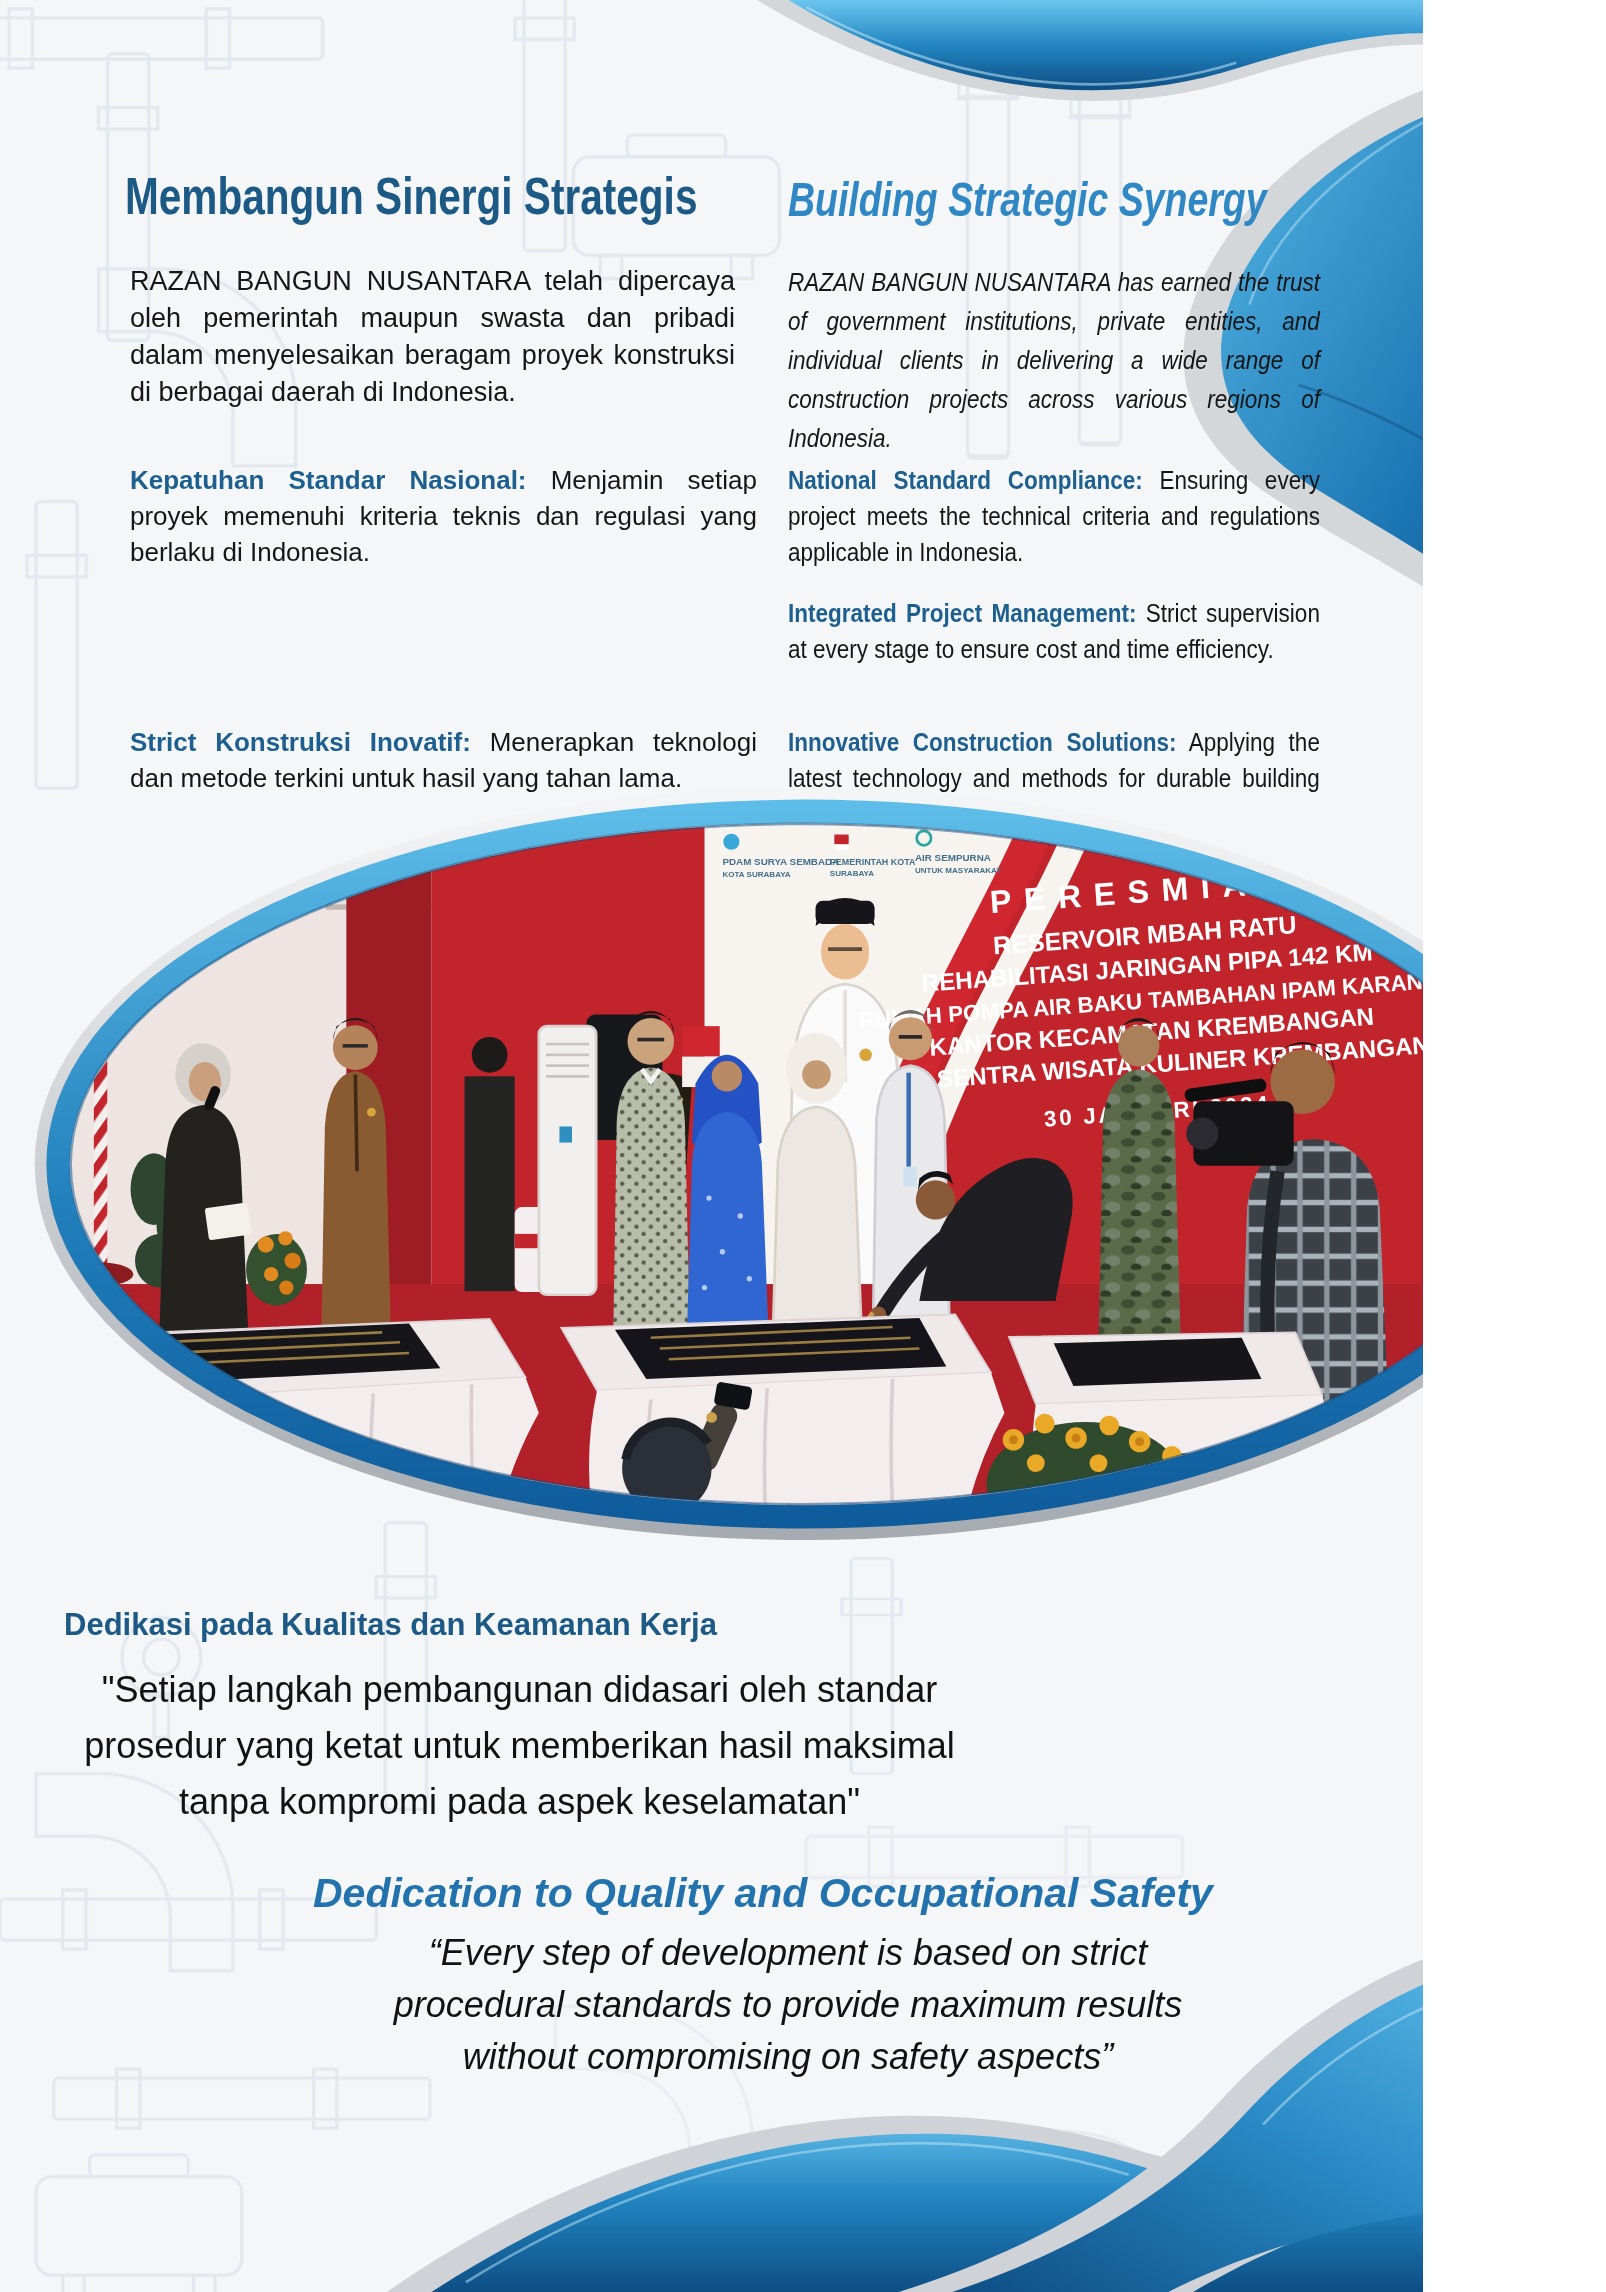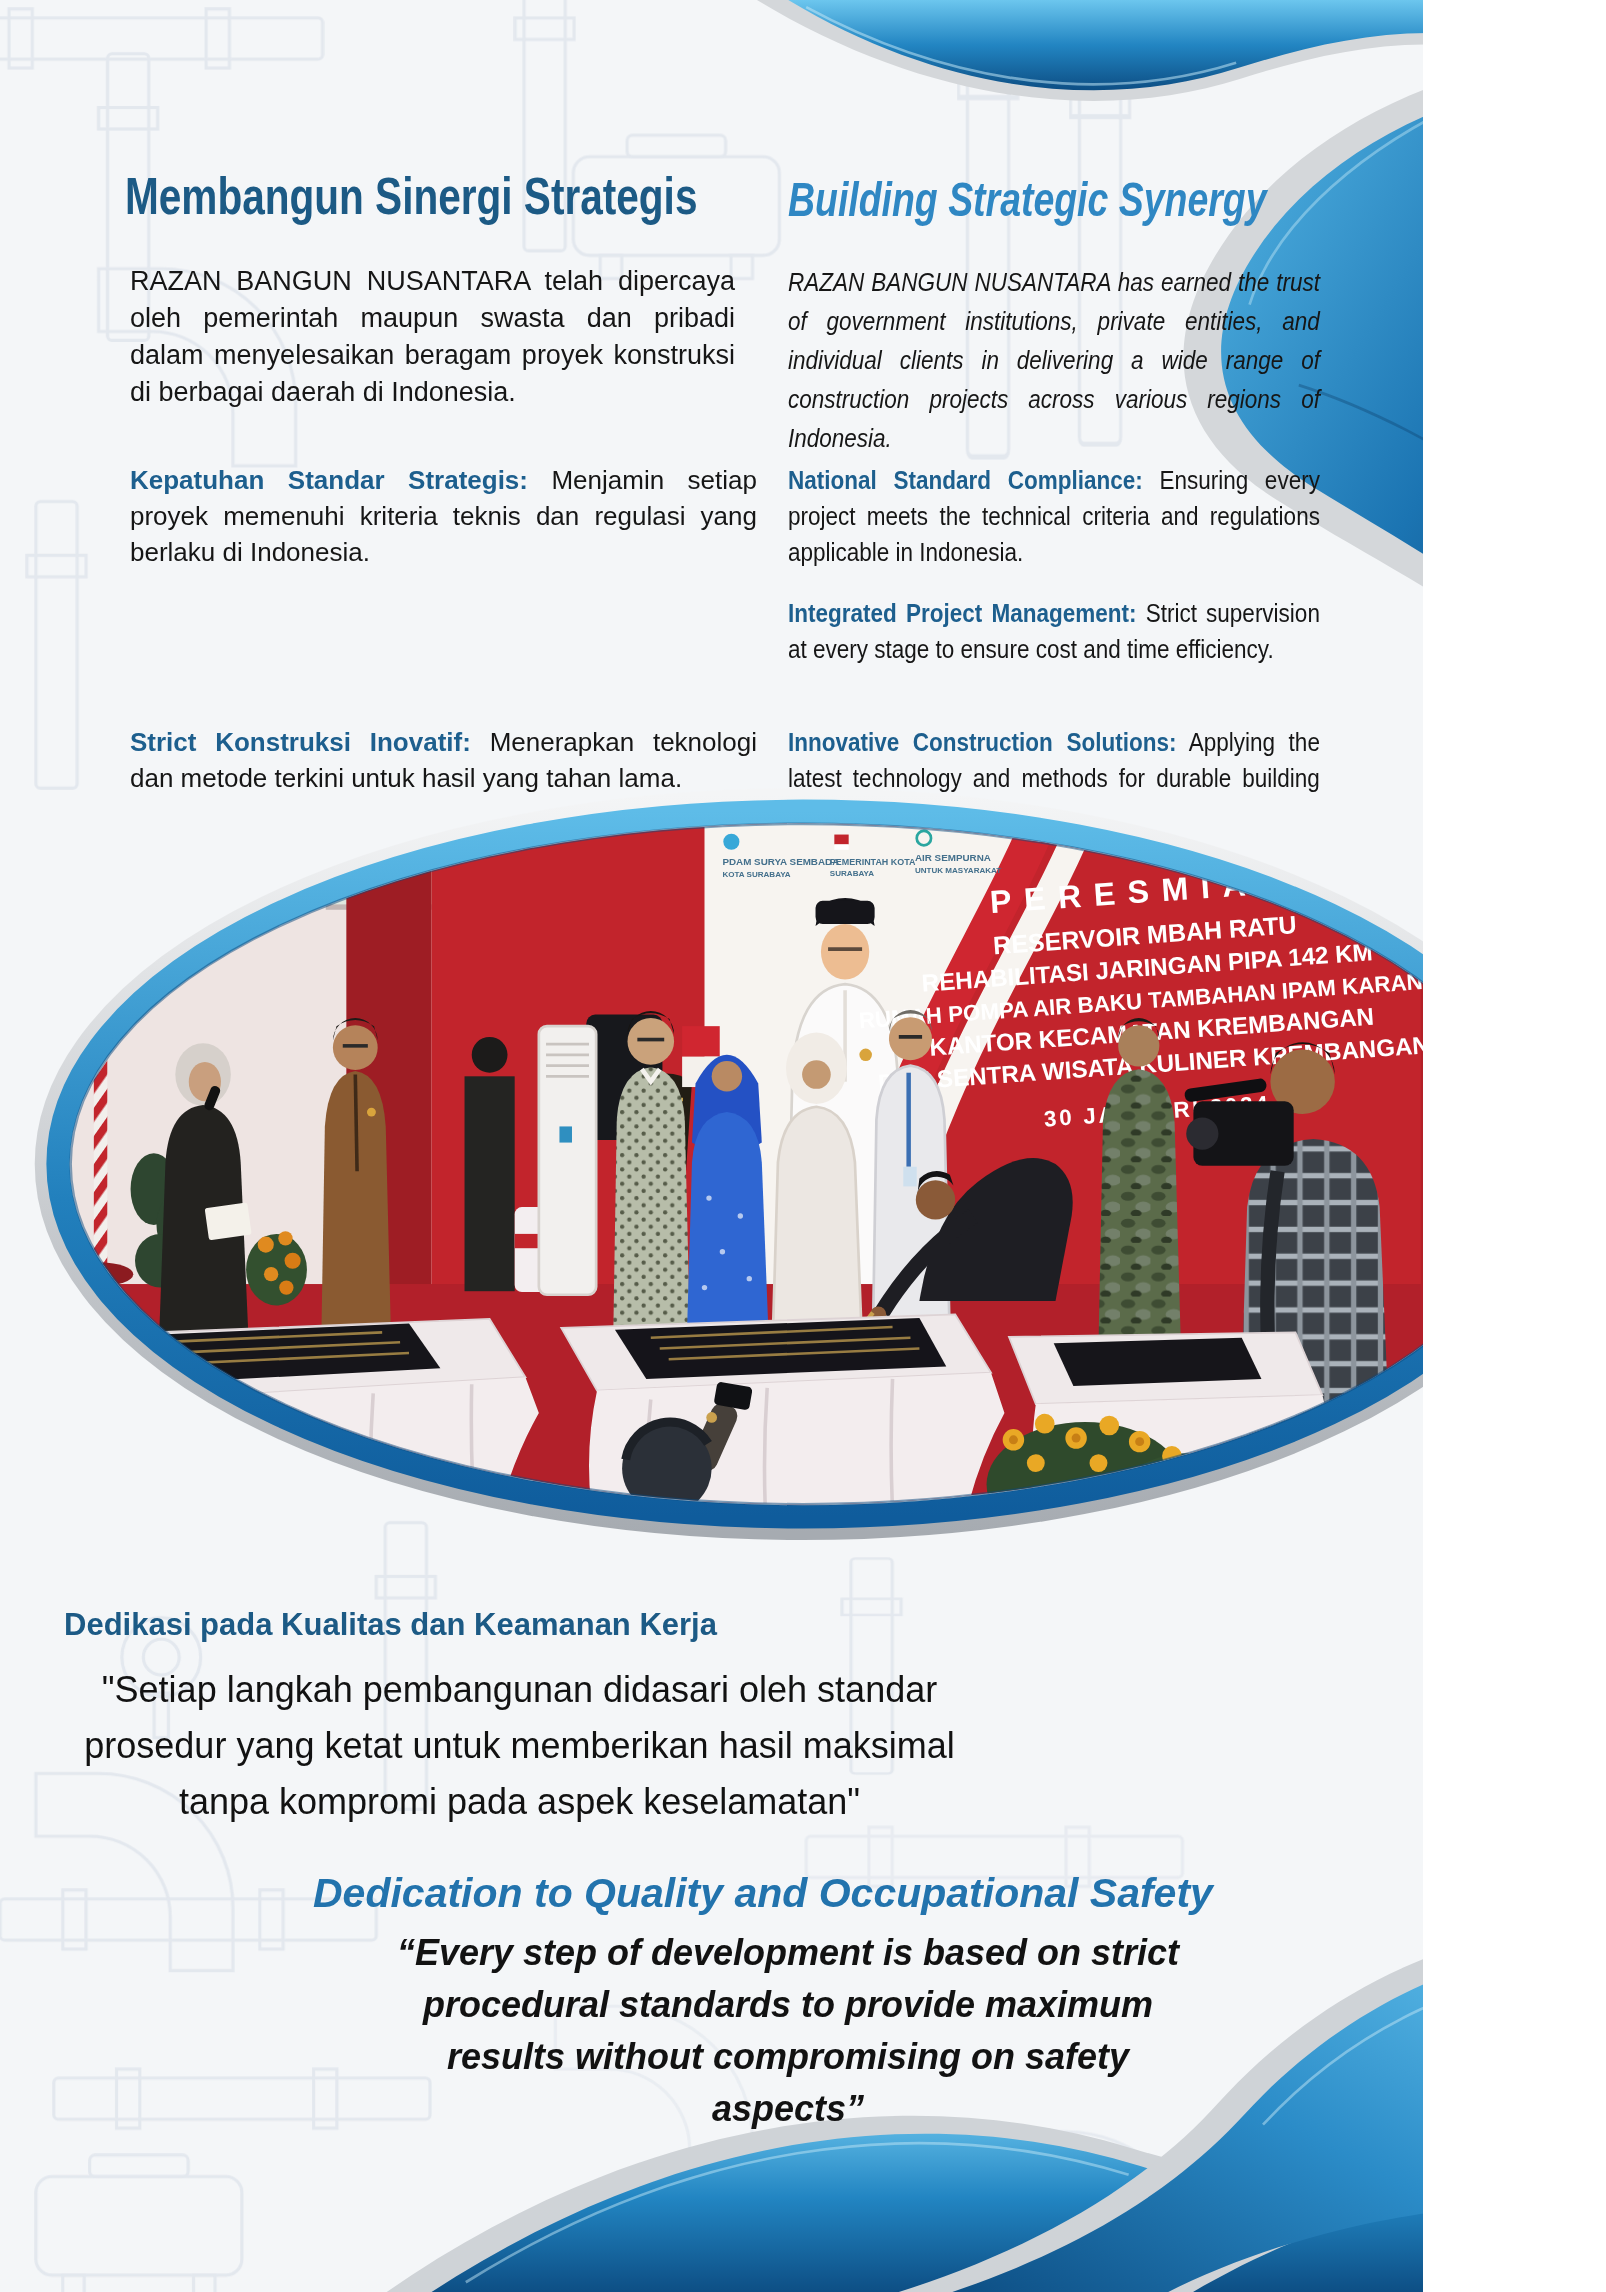--- a/index.html
+++ b/index.html
@@ -14,21 +14,21 @@
   .h1.en{font-style:italic;color:#2f87c3;font-size:48px;}
   .intro{font-size:27px;line-height:37px;text-align:justify;color:#161616;}
   .intro.en{font-style:italic;font-size:25px;line-height:39px;
       transform:scaleX(.9);transform-origin:0 0;}
   .bullet{font-size:26px;line-height:36px;text-align:justify;color:#161616;}
   .bullet .lead{font-weight:bold;color:#1d5f8e;}
   .col-right .bullet{font-size:25px;transform:scaleX(.9);transform-origin:0 0;}
   .ded-h-id{font-weight:bold;font-size:31px;color:#1c5a85;white-space:nowrap;}
   .ded-q-id{font-size:36px;line-height:56px;text-align:center;color:#121212;}
   .ded-h-en{font-weight:bold;font-style:italic;font-size:41px;color:#2273ad;text-align:left;}
-  .ded-q-en{font-style:italic;font-size:36px;line-height:52px;text-align:center;color:#121212;font-weight:bold;}
+  .ded-q-en{font-style:italic;font-size:36px;line-height:52px;text-align:center;color:#121212;}
   .banner-text{fill:#ffffff;font-weight:bold;text-anchor:middle;font-family:"Liberation Sans",sans-serif;}
   .logo-t{fill:#44708c;font-weight:bold;font-family:"Liberation Sans",sans-serif;}
 </style>
 </head>
 <body>
 
 <div class="page">
 
   <svg class="layer" width="1607" height="2293" viewBox="0 0 1794 2560">
     <defs>
@@ -118,21 +118,21 @@
     <div class="h1">Membangun Sinergi Strategis</div>
   </div>
   <div class="abs col-right" style="left:788px;top:172px;">
     <div class="h1 en">Building Strategic Synergy</div>
   </div>
 
   <div class="abs intro" style="left:130px;top:263px;width:605px;">RAZAN BANGUN NUSANTARA telah dipercaya oleh pemerintah maupun swasta dan pribadi dalam menyelesaikan beragam proyek konstruksi di berbagai daerah di Indonesia.</div>
   <div class="abs intro en" style="left:788px;top:263px;width:591px;">RAZAN BANGUN NUSANTARA has earned the trust of government institutions, private entities, and individual clients in delivering a wide range of construction projects across various regions of Indonesia.</div>
 
   <div class="abs bullet" style="left:130px;top:462px;width:627px;">
-    <span class="lead">Kepatuhan Standar Strategis:</span><span> Menjamin setiap proyek memenuhi kriteria teknis dan regulasi yang berlaku di Indonesia.</span>
+    <span class="lead">Kepatuhan Standar Nasional:</span><span> Menjamin setiap proyek memenuhi kriteria teknis dan regulasi yang berlaku di Indonesia.</span>
   </div>
   <div class="abs bullet" style="left:130px;top:724px;width:627px;">
     <span class="lead">Strict Konstruksi Inovatif:</span><span> Menerapkan teknologi dan metode terkini untuk hasil yang tahan lama.</span>
   </div>
 
   <div class="abs col-right">
     <div class="abs bullet" style="left:788px;top:462px;width:591px;">
       <span class="lead">National Standard Compliance:</span><span> Ensuring every project meets the technical criteria and regulations applicable in Indonesia.</span>
     </div>
     <div class="abs bullet" style="left:788px;top:595px;width:591px;">

